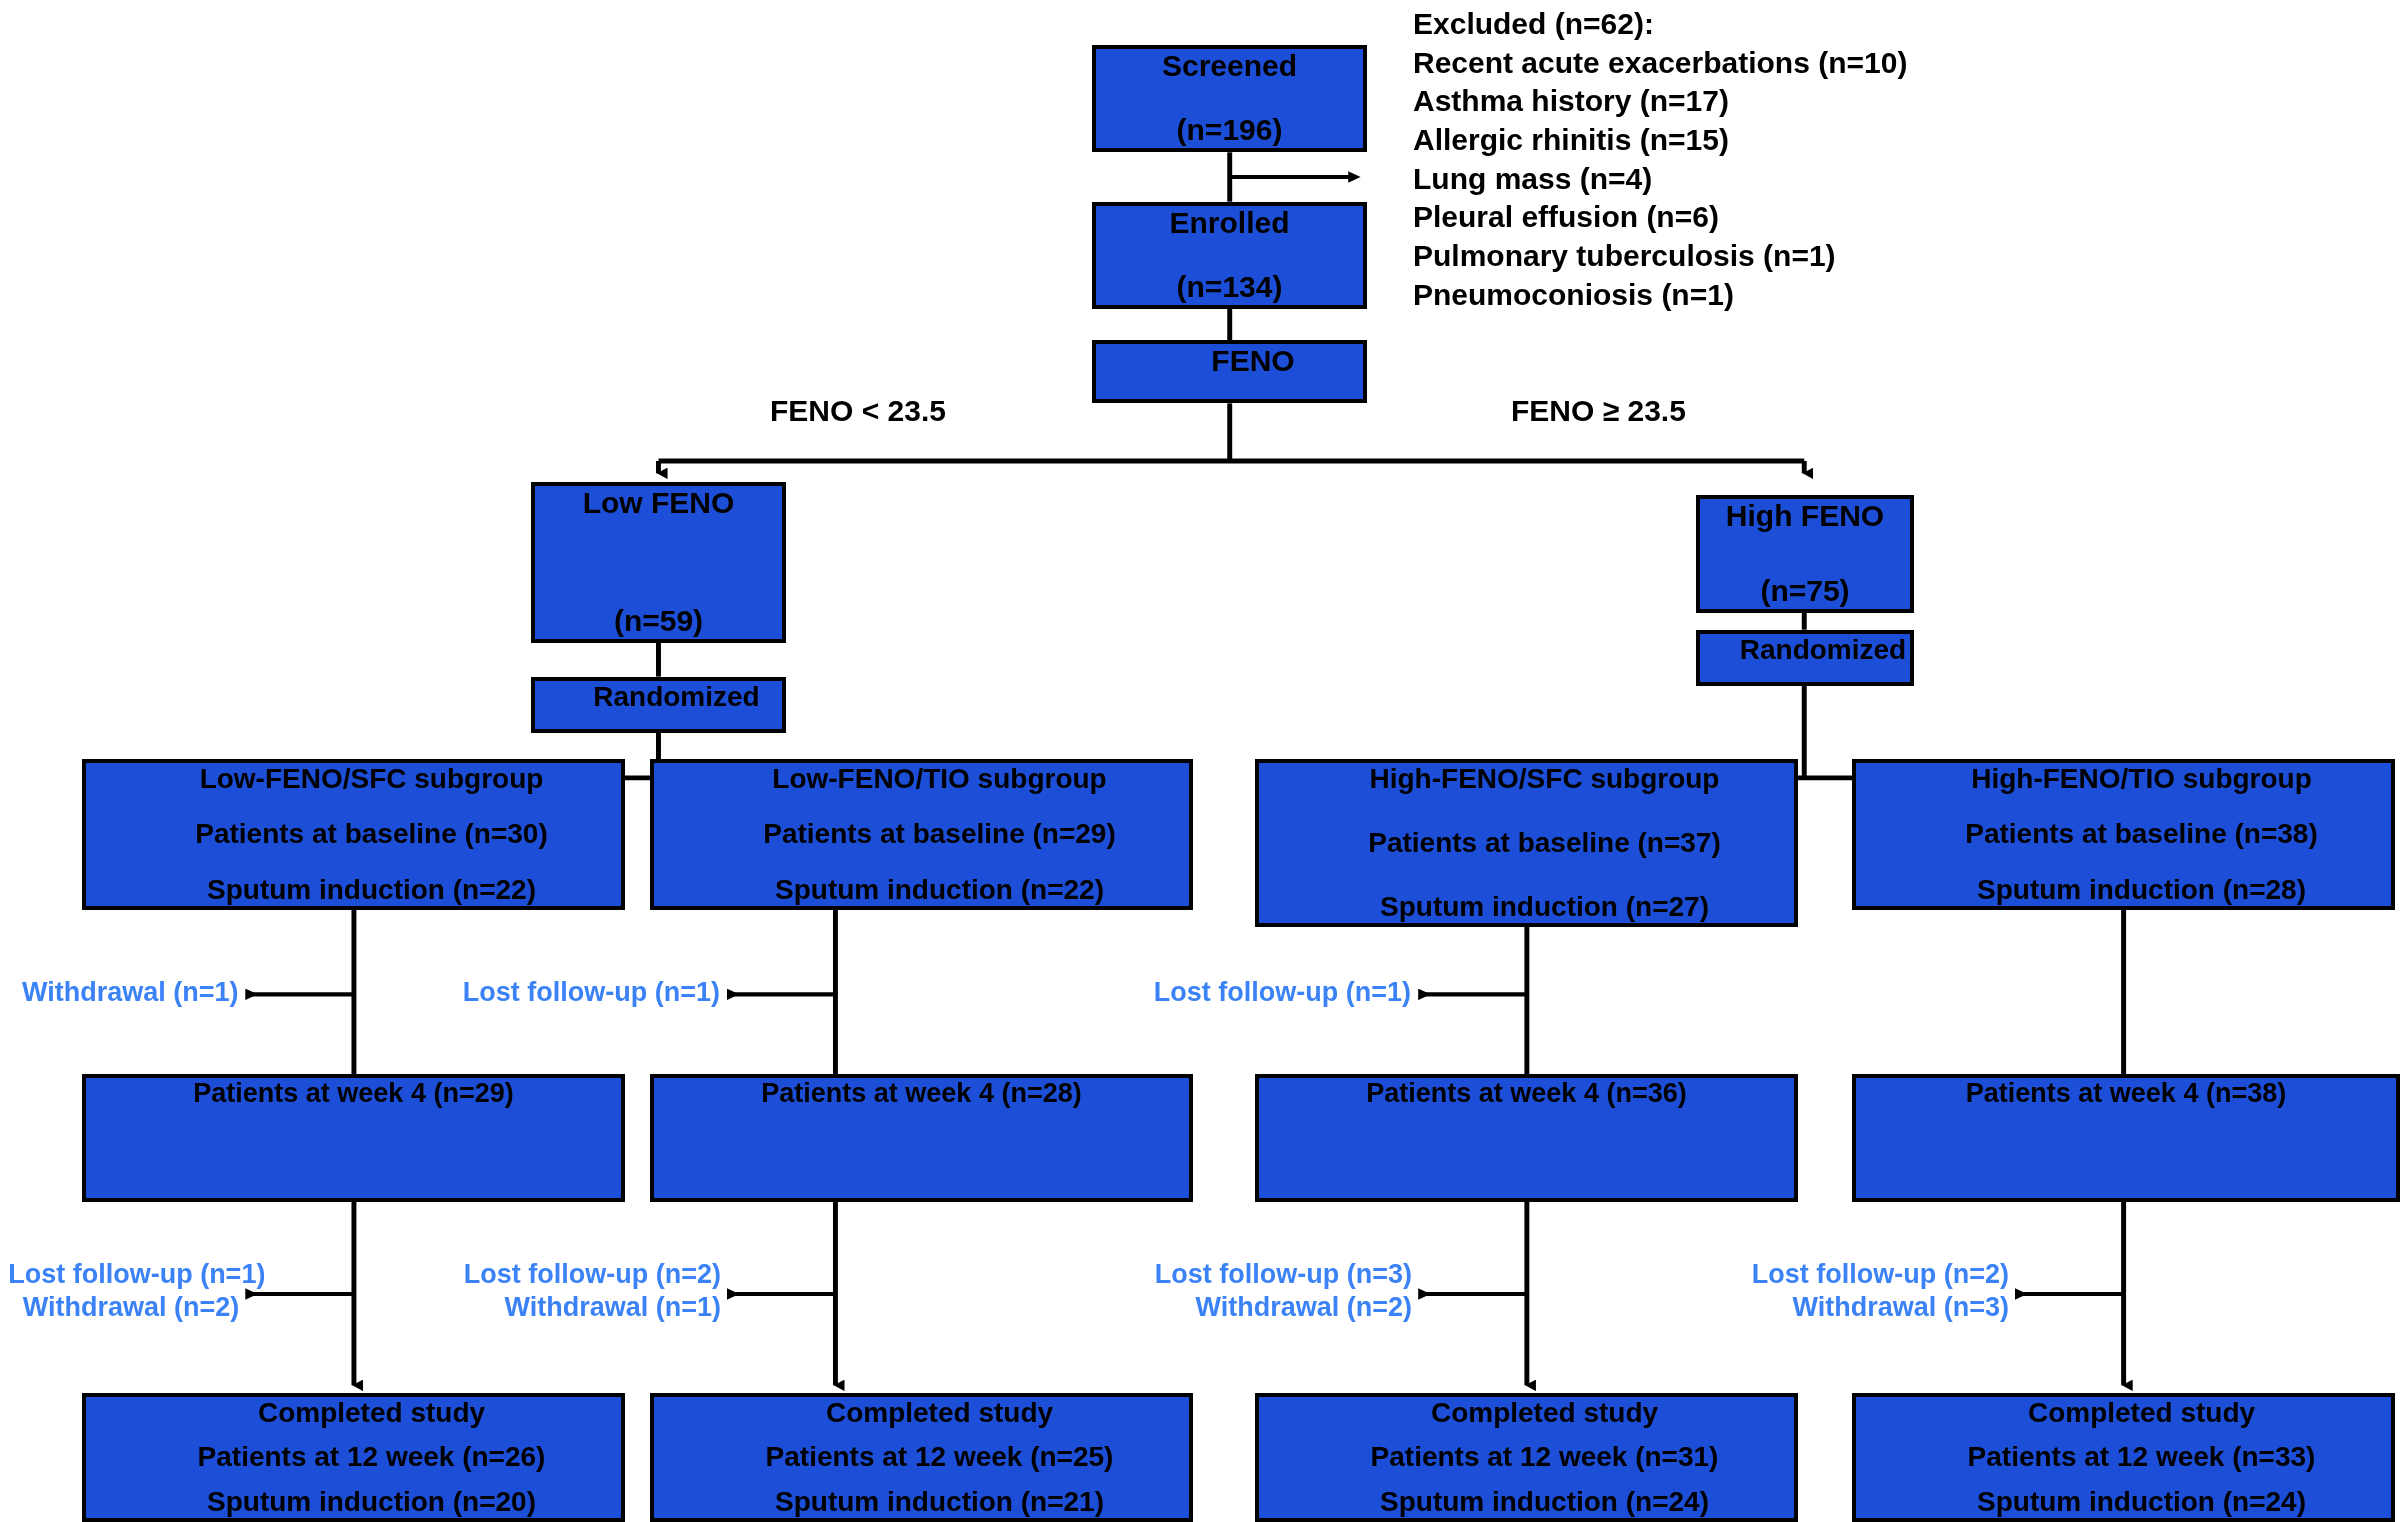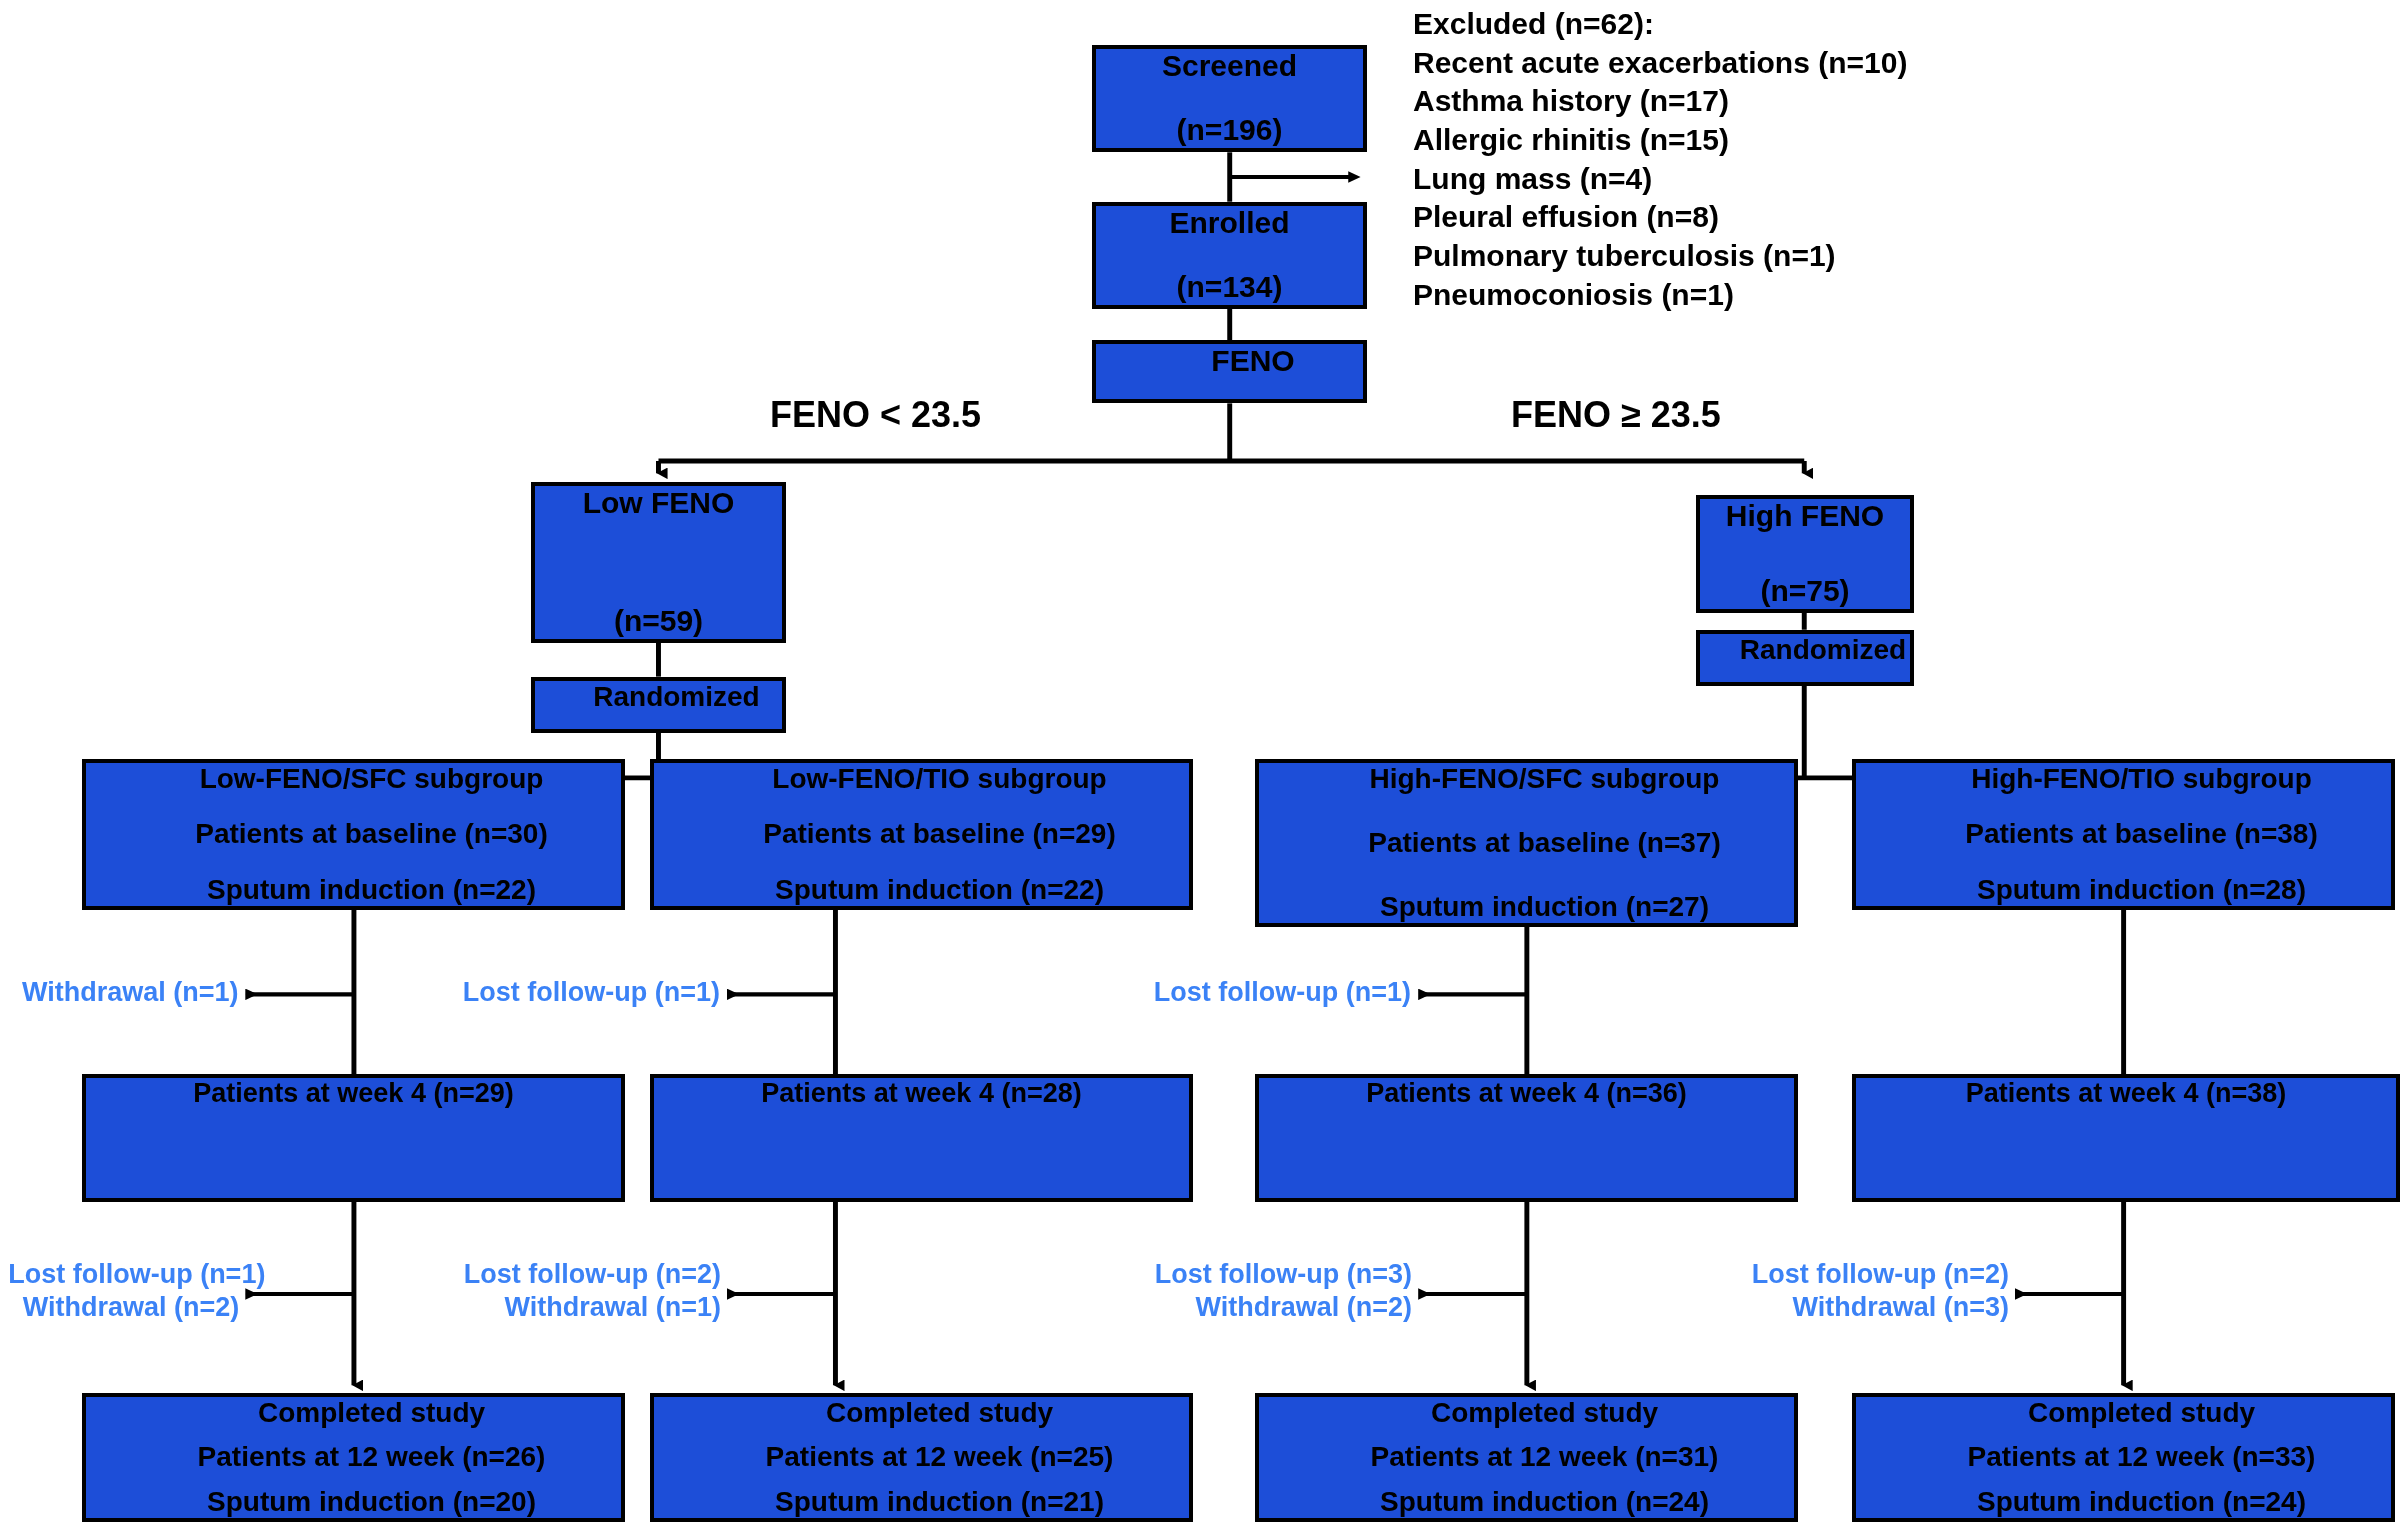--- a/index.html
+++ b/index.html
@@ -9,21 +9,21 @@
   .box{position:absolute;box-sizing:border-box;border:4.1px solid #000;background:#1d4ed8;
        display:flex;flex-direction:column;align-items:center;justify-content:space-between;
        text-align:center;color:#000;font-weight:bold;line-height:1.16;}
   .box .ln{display:block;white-space:nowrap;}
   .f33{font-size:27px;}
   .f34{font-size:28px;padding-left:36px;}
   .f36{font-size:30px;}
   .note{position:absolute;color:#3b82f6;font-weight:bold;font-size:27px;line-height:1.22;
         text-align:right;white-space:nowrap;}
   .note .ln{display:block;}
-  .branch-label{position:absolute;color:#000;font-weight:bold;font-size:36px;white-space:nowrap;}
+  .branch-label{position:absolute;color:#000;font-weight:bold;font-size:30px;white-space:nowrap;}
   .excl{position:absolute;color:#000;font-weight:bold;font-size:30px;line-height:1.29;white-space:nowrap;}
   .excl .ln{display:block;}
 </style>
 </head>
 <body>
 
 <div id="root">
 
   <svg class="lines" viewBox="0 0 2917 1849">
     <defs>
@@ -98,21 +98,21 @@
   <div class="box f36" style="left:1092px;top:340px;width:275px;height:63px;padding-left:47px;">
     <span class="ln">FENO</span>
   </div>
 
   <div class="excl" style="left:1413px;top:5px;">
     <span class="ln">Excluded (n=62):</span>
     <span class="ln">Recent acute exacerbations (n=10)</span>
     <span class="ln">Asthma history (n=17)</span>
     <span class="ln">Allergic rhinitis (n=15)</span>
     <span class="ln">Lung mass (n=4)</span>
-    <span class="ln">Pleural effusion (n=8)</span>
+    <span class="ln">Pleural effusion (n=6)</span>
     <span class="ln">Pulmonary tuberculosis (n=1)</span>
     <span class="ln">Pneumoconiosis (n=1)</span>
   </div>
 
   <div class="branch-label" style="left:770px;top:394px;">FENO &lt; 23.5</div>
   <div class="branch-label" style="left:1511px;top:394px;">FENO ≥ 23.5</div>
 
   <div class="box f36" style="left:531px;top:482px;width:255px;height:161px;">
     <span class="ln">Low FENO</span>
     <span class="ln">(n=59)</span>

